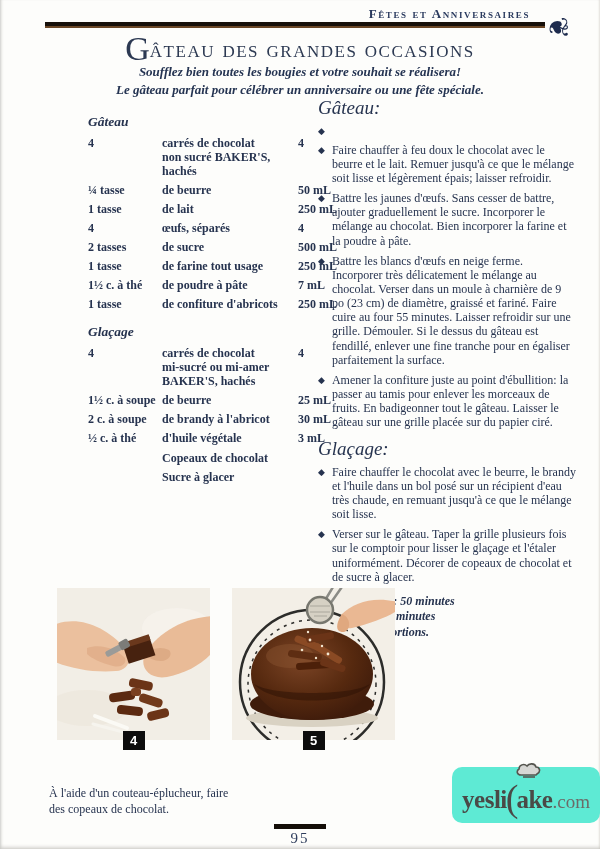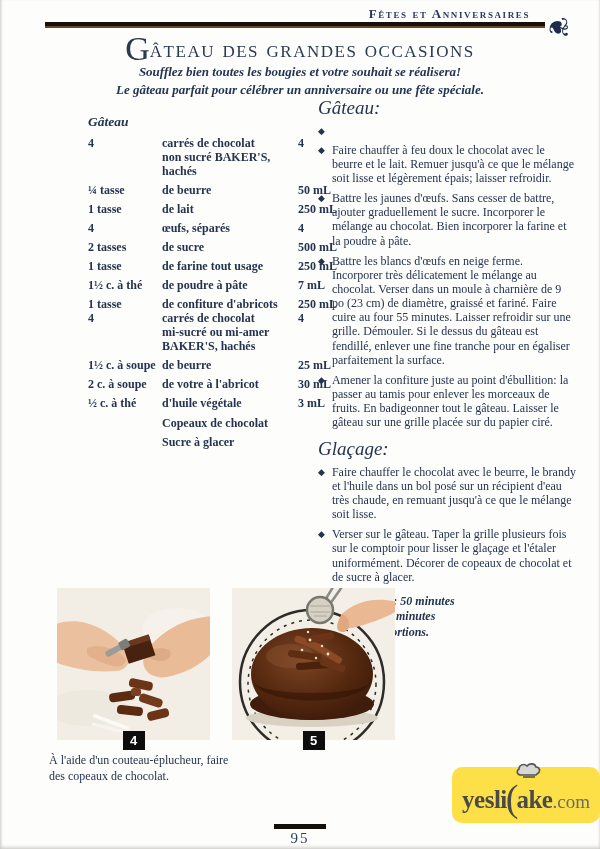--- a/index.html
+++ b/index.html
@@ -44,27 +44,27 @@
   .photo{position:absolute;}
   .photo svg{display:block;}
   .photo .badge{
     position:absolute;bottom:-10px;left:50%;transform:translateX(-50%);
     width:22px;height:19px;background:#0d0d0d;color:#fff;
     font-family:"Liberation Sans",sans-serif;font-weight:700;font-size:13px;
     display:flex;align-items:center;justify-content:center;
   }
   #photo-4{left:57px;top:588px;width:153px;height:152px;}
   #photo-5{left:232px;top:588px;width:163px;height:152px;}
-  .caption{position:absolute;font-size:12px;line-height:1.3;color:#26334f;}
+  .caption{position:absolute;font-size:12px;line-height:1.3;color:#26334f;margin-top:33px;}
   #caption-4{left:49px;top:753px;width:182px;}
   #caption-5{left:232px;top:753px;width:180px;}
   
   .watermark{
     position:absolute;left:452px;top:767px;width:148px;height:56px;
-    background:#fde047;border-radius:10px;
+    background:#5eead4;border-radius:10px;
     display:flex;align-items:center;justify-content:center;color:#4a4a47;
   }
   .wm-inner{position:relative;display:flex;align-items:baseline;line-height:1;}
   .wm-bold{font-weight:700;font-size:25px;letter-spacing:-0.5px;}
   .wm-c{font-size:38px;font-weight:400;margin:0 -2px 0 -1px;position:relative;top:3px;}
   .wm-domain{font-size:19px;color:#6b6b68;}
   .chef-hat{position:absolute;left:54px;top:-13px;}
   
   .footer{position:absolute;left:0;top:824px;width:100%;text-align:center;}
   .footer-bar{display:block;width:52px;height:5px;background:#140e08;margin:0 auto;}
@@ -109,31 +109,32 @@
       <span class="qty">1 tasse</span>
         <span class="item">de farine tout usage</span>
         <span class="metric">250 mL</span>
       <span class="qty">1½ c. à thé</span>
         <span class="item">de poudre à pâte</span>
         <span class="metric">7 mL</span>
       <span class="qty">1 tasse</span>
         <span class="item">de confiture d'abricots</span>
         <span class="metric">250 mL</span>
     </div>
+    <div class="ing-h glacage">Glaçage</div>
     <div class="ing-grid">
       <span class="qty">4</span>
         <span class="item">carrés de chocolat
 mi-sucré ou mi-amer
 BAKER'S, hachés</span>
         <span class="metric">4</span>
       <span class="qty">1½ c. à soupe</span>
         <span class="item">de beurre</span>
         <span class="metric">25 mL</span>
       <span class="qty">2 c. à soupe</span>
-        <span class="item">de votre à l'abricot</span>
+        <span class="item">de brandy à l'abricot</span>
         <span class="metric">30 mL</span>
       <span class="qty">½ c. à thé</span>
         <span class="item">d'huile végétale</span>
         <span class="metric">3 mL</span>
       <span class="qty"></span>
         <span class="item">Copeaux de chocolat</span>
         <span class="metric"></span>
       <span class="qty"></span>
         <span class="item">Sucre à glacer</span>
         <span class="metric"></span>

